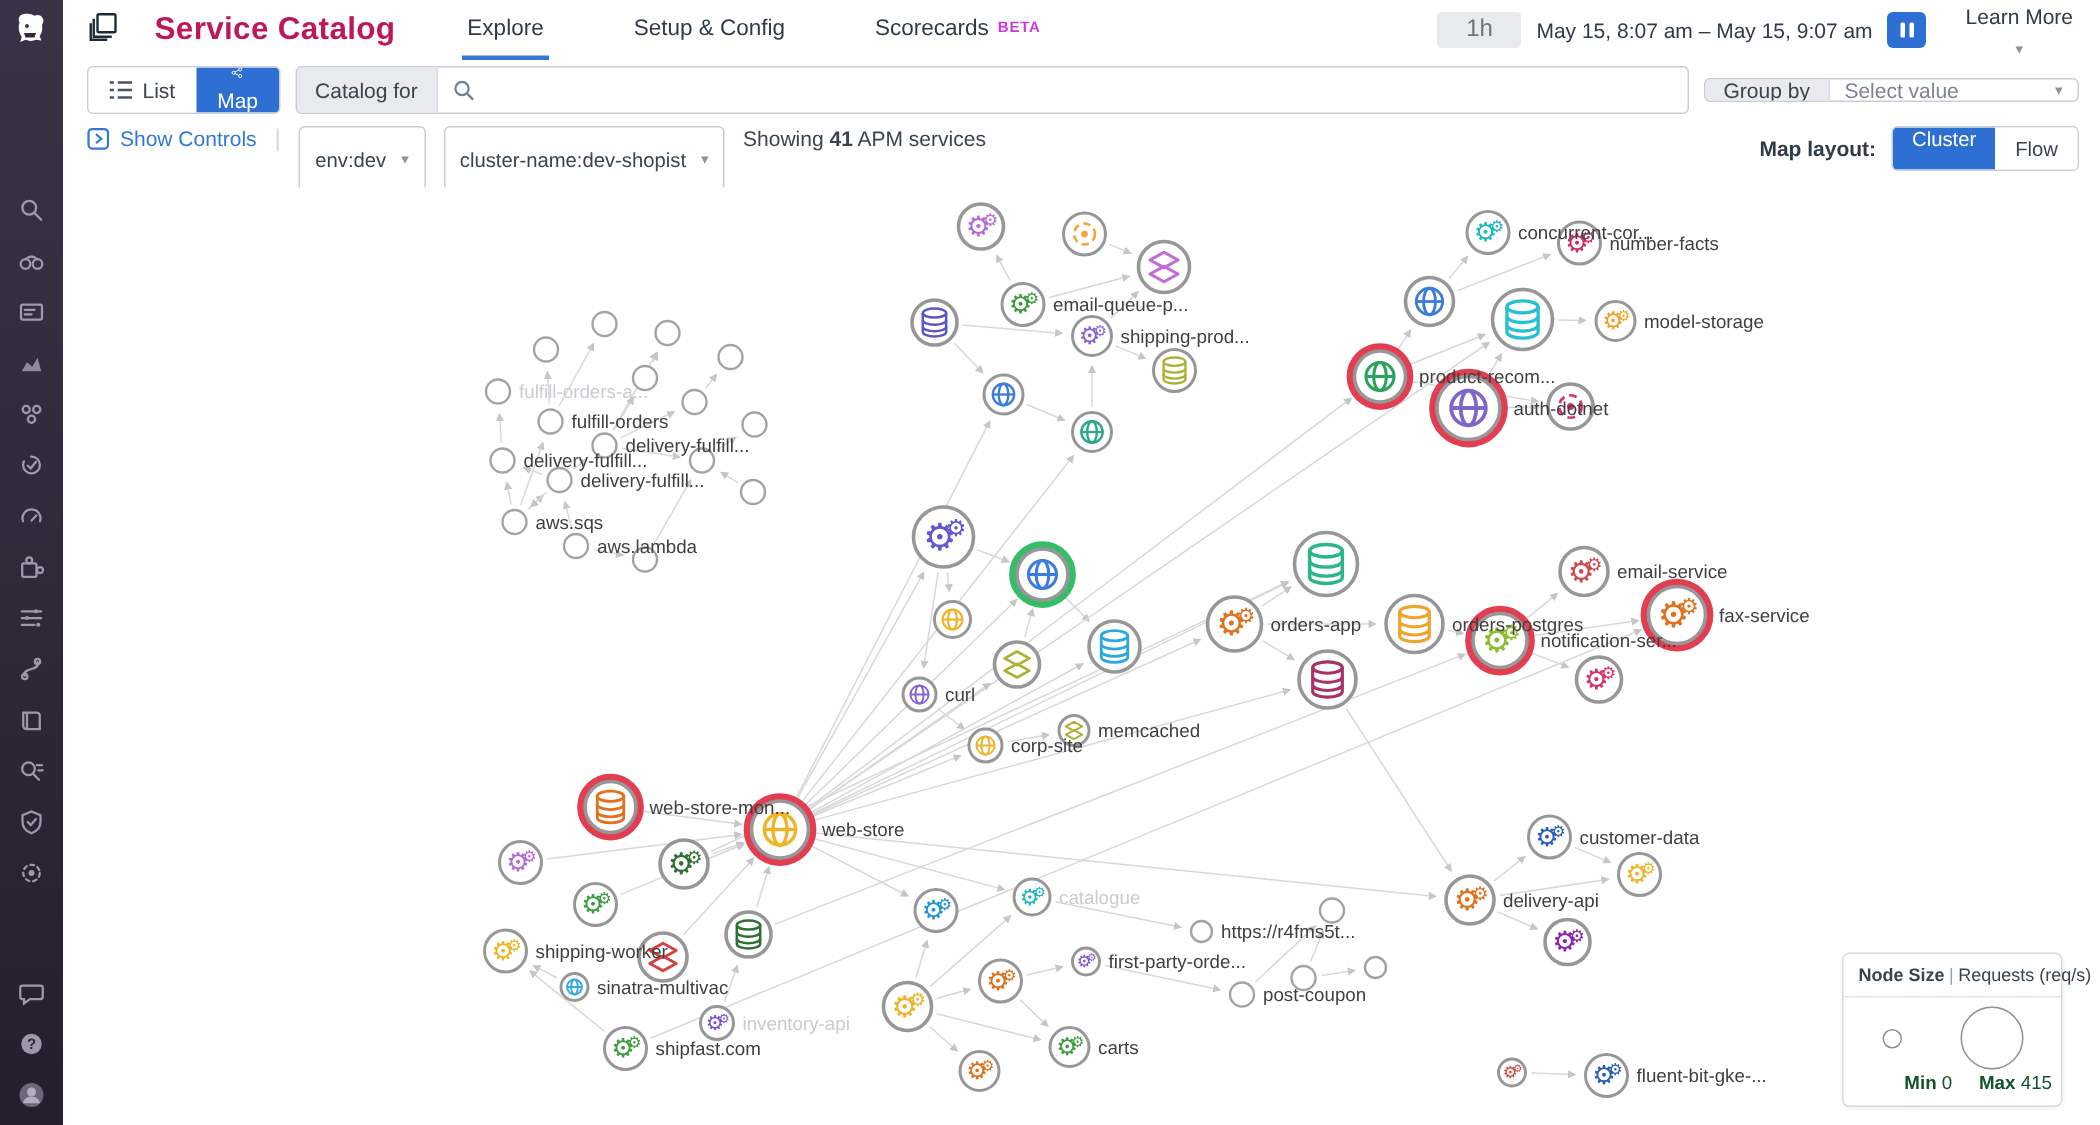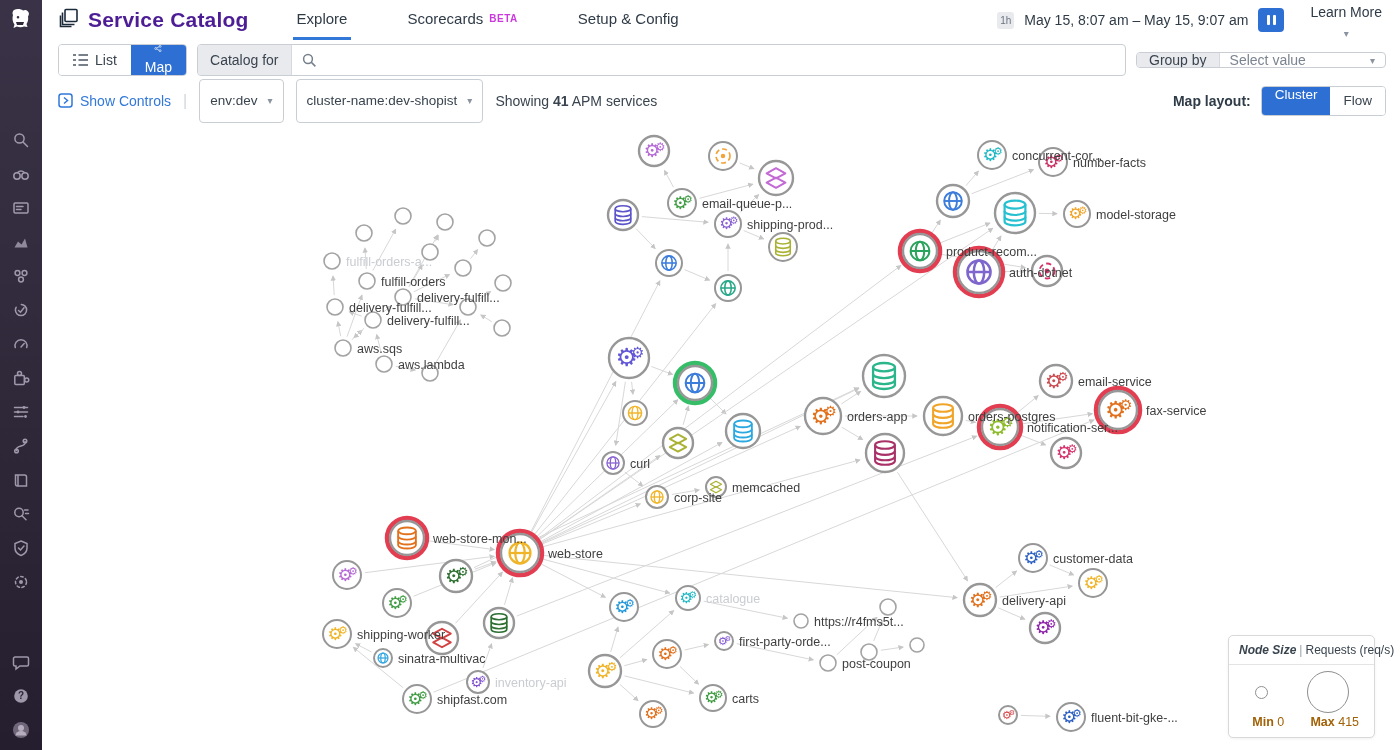--- a/index.html
+++ b/index.html
@@ -13,28 +13,28 @@
   .dd-logo { margin-top:6px; width:28px; height:28px; display:flex; align-items:center; justify-content:center; cursor:pointer; }
   .sb-group-top { margin-top:96px; display:flex; flex-direction:column; gap:14px; align-items:center; }
   .sb-group-bottom { margin-top:auto; margin-bottom:10px; display:flex; flex-direction:column; gap:14px; align-items:center; }
   .sb-icon { width:20px; height:20px; display:flex; align-items:center; justify-content:center; cursor:pointer; opacity:.85; }
 
   
   .main { flex:1; display:flex; flex-direction:column; position:relative; background:#fff; }
 
   header { height:40px; display:flex; align-items:center; padding:0 14px 0 16px; background:#fff; }
   .title-wrap { display:flex; align-items:center; gap:8px; }
-  .page-title { font-size:21px; font-weight:700; color:#4c1d95; letter-spacing:.2px; white-space:nowrap; }
+  .page-title { font-size:21px; font-weight:700; color:#be185d; letter-spacing:.2px; white-space:nowrap;margin-left:15px; }
   .tabs { display:flex; margin-left:44px; height:40px; }
   .tab { font-size:15px; color:#2f3b47; padding:0 4px; margin-right:52px; display:flex; align-items:center; gap:6px;
     height:40px; border-bottom:3px solid transparent; cursor:pointer; white-space:nowrap; }
   .tab.active { border-bottom-color:#3178d9; font-weight:400; }
   .beta { font-size:10px; font-weight:700; color:#cb39dd; letter-spacing:.5px; }
   .head-right { margin-left:auto; display:flex; align-items:center; gap:10px; }
-  .pill-1h { background:#e9eaee; color:#6b7480; font-size:10px; padding:3px 3px; border-radius:3px; }
+  .pill-1h { background:#e9eaee; color:#6b7480; font-size:16px; padding:3px 19px; border-radius:3px; }
   .time-range { font-size:14px; color:#2f3b47; white-space:nowrap; }
   .pause-btn { width:26px; height:24px; background:#2d6fd2; border-radius:4px; display:flex; align-items:center;
     justify-content:center; gap:3px; cursor:pointer; border:none; }
   .pause-btn i { display:block; width:3px; height:10px; background:#fff; border-radius:1px; }
   .learn-more { position:relative; padding:8px 4px 6px 10px; display:flex; align-items:center; gap:8px; font-size:14px;
     color:#2f3b47; cursor:pointer; margin-left:6px;flex-direction:column; }
   .learn-more:before { content:""; position:absolute; top:0; left:0; right:0; height:3px; border-radius:2px;
     background:linear-gradient(90deg,#25c2ae,#4f6ef2,#8a3ff2); }
   .caret { font-size:10px; color:#8a93a0; }
 
@@ -44,47 +44,47 @@
   .seg-btn { display:flex; align-items:center; gap:7px; padding:0 14px; font-size:14px; color:#39444f; cursor:pointer; background:#fff; border:none; }
   .seg-btn.active { background:#2d6fd2; color:#fff;flex-direction:column; }
   .searchbar { flex:1; display:flex; align-items:stretch; border:1px solid #c9ced4; border-radius:4px; height:32px; overflow:hidden; background:#fff; }
   .searchbar .lbl { background:#e9eaee; display:flex; align-items:center; padding:0 12px; font-size:14px; color:#39444f; border-right:1px solid #d6dade; }
   .searchbar .input { flex:1; display:flex; align-items:center; gap:8px; padding:0 10px; }
   .groupby { display:flex; align-items:stretch; border:1px solid #c9ced4; border-radius:4px; height:16px; overflow:hidden; width:250px; background:#fff; }
   .groupby .lbl { background:#e9eaee; display:flex; align-items:center; padding:0 12px; font-size:14px; color:#39444f; border-right:1px solid #d6dade; }
   .groupby .val { flex:1; display:flex; align-items:center; padding:0 10px; font-size:14px; color:#7b8490; justify-content:space-between; cursor:pointer; }
 
   
-  .controls { height:43px; display:flex; align-items:center; padding:2px 14px 8px 16px; gap:12px; }
+  .controls { height:43px; display:flex; align-items:flex-start; padding:2px 14px 8px 16px; gap:12px; }
   .show-controls { display:flex; align-items:center; gap:7px; color:#3178d9; font-size:14px; cursor:pointer; }
   .vdiv { color:#d3d7db; font-size:16px; }
   .filter-pill { display:flex; align-items:center; gap:10px; border:1px solid #c9ced4; border-radius:4px; height:44px;
     padding:0 10px; font-size:13.5px; color:#39444f; cursor:pointer; background:#fff; white-space:nowrap; }
   .showing { font-size:14px; color:#39444f; white-space:nowrap; }
   .showing b { font-weight:700; }
   .controls-right { margin-left:auto; display:flex; align-items:center; gap:10px; }
   .maplayout-lbl { font-size:14px; font-weight:700; color:#2f3b47;padding-left:45px; }
   .seg.small { height:30px; }
   .seg.small .seg-btn { padding:0 13px; font-size:13.5px; }
 
   
   .graph-wrap { flex:1; position:relative; background:#fff; overflow:hidden; }
   .graph-wrap svg.map { position:absolute; inset:0; width:100%; height:100%; }
 
   .legend { position:absolute; right:25px; bottom:12px; width:147px; background:#fff; border:1px solid #d9d9d9;
     border-radius:5px; box-shadow:0 1px 3px rgba(0,0,0,.06); }
   .legend-title { padding:7px 10px; font-size:12px; color:#39444f; border-bottom:1px solid #e4e4e4; white-space:nowrap; }
-  .legend-title b { font-weight:700;font-style:italic; }
+  .legend-title b { font-weight:700; }
   .legend-title .sep { color:#9aa2ab; padding:0 3px; }
   .legend-body { display:flex; align-items:center; justify-content:space-around; padding:8px 6px 2px; height:48px; }
   .legend-circ { border:1px solid #8f8f8f; border-radius:50%; background:#fff; }
   .legend-circ.min { width:13px; height:13px; }
   .legend-circ.max { width:42px; height:42px; }
   .legend-labels { display:flex; padding:2px 6px 8px; }
-  .legend-labels .cell { flex:1; text-align:center; font-size:12.5px; color:#a16207; }
+  .legend-labels .cell { flex:1; text-align:right; font-size:12.5px; color:#14532d; }
   .legend-labels b { font-weight:700; }
 </style>
 </head>
 <body>
 
 <div class="app">
   <aside class="sidebar">
     <div class="dd-logo">
       <svg width="26" height="26" viewBox="0 0 26 26">
         <path fill="#ffffff" d="M6 3 C9 1.5 13 2 15 3.5 C17 2.5 19 3 20 4.5 C21.5 6 21 8 20 9.5 C20.5 12 20 15 18.5 17 L19.5 20 L16 19.5 C14 20.5 11 20.5 9 19.5 L5.5 21 L6.5 17.5 C4.5 15 4 11 5 8 C4 6.5 4.5 4.2 6 3 Z M10 9 a1.3 1.3 0 1 0 0 2.6 a1.3 1.3 0 0 0 0 -2.6 Z"></path>
@@ -220,25 +220,25 @@
             <path d="M2.5 8.5 v11 h11"></path>
           </svg>
         </span>
         <span class="page-title">Service Catalog</span>
       </div>
       <nav class="tabs">
         <div class="tab active">
             <span>Explore</span>
           </div>
         <div class="tab">
+            <span>Setup &amp; Config</span>
+          </div>
+        <div class="tab">
             <span>Scorecards</span>
             <span class="beta">BETA</span>
-          </div>
-        <div class="tab">
-            <span>Setup &amp; Config</span>
           </div>
       </nav>
       <div class="head-right">
         <span class="pill-1h">1h</span>
         <span class="time-range">May 15, 8:07 am – May 15, 9:07 am</span>
         <button class="pause-btn">
             <i></i>
             <i></i>
           </button>
         <div class="learn-more">

